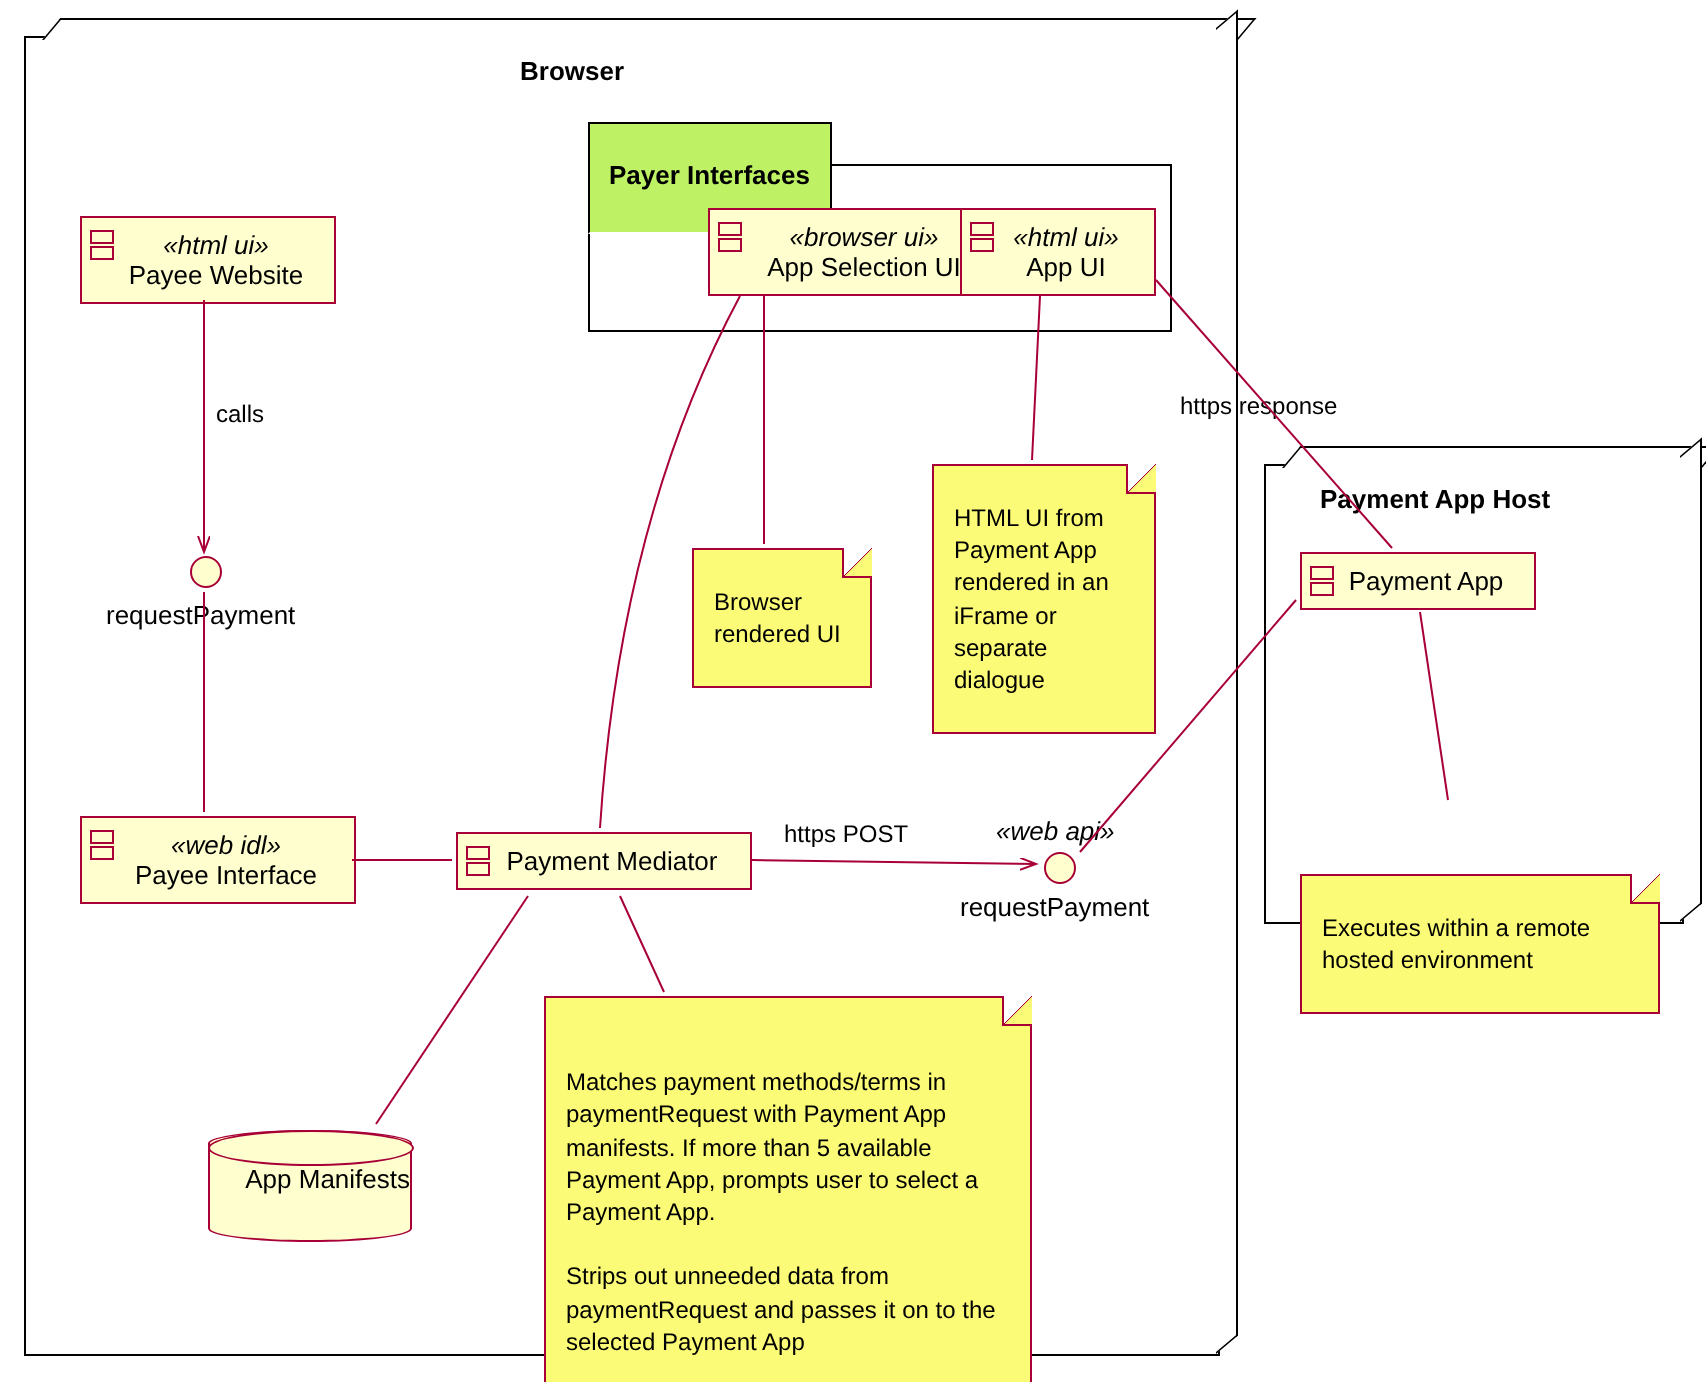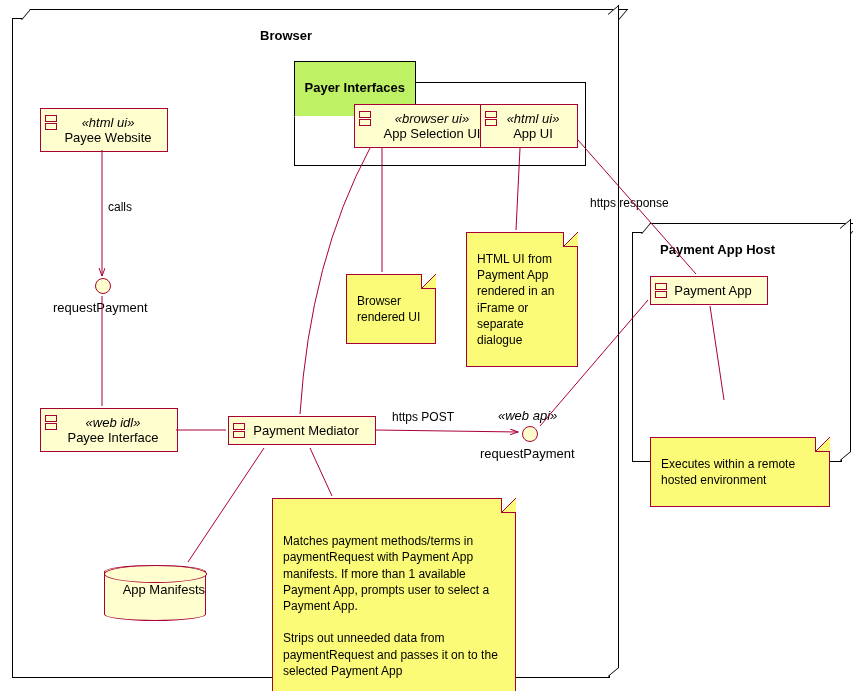--- a/index.html
+++ b/index.html
@@ -211,21 +211,21 @@
 
 <div class="note" style="left:346px; top:274px; width:68px;">
   <span>Browser rendered UI</span>
 </div>
 
 <div class="note" style="left:466px; top:232px; width:90px;">
   <span>HTML UI from Payment App rendered in an iFrame or separate dialogue</span>
 </div>
 
 <div class="note" style="left:272px; top:498px; width:222px; white-space: pre-line;">
-  <span>Matches payment methods/terms in paymentRequest with Payment App manifests. If more than 1 available Payment App, prompts user to select a Payment App.
+  <span>Matches payment methods/terms in paymentRequest with Payment App manifests. If more than 5 available Payment App, prompts user to select a Payment App.
 
 Strips out unneeded data from paymentRequest and passes it on to the selected Payment App</span>
 </div>
 
 <div class="note" style="left:650px; top:402px; width:158px;margin-top:35px;">
   <span>Executes within a remote hosted environment</span>
 </div>
 
 <div class="edge-label" style="left:108px; top:200px;">calls</div>
 <div class="edge-label" style="left:392px; top:410px;">https POST</div>

